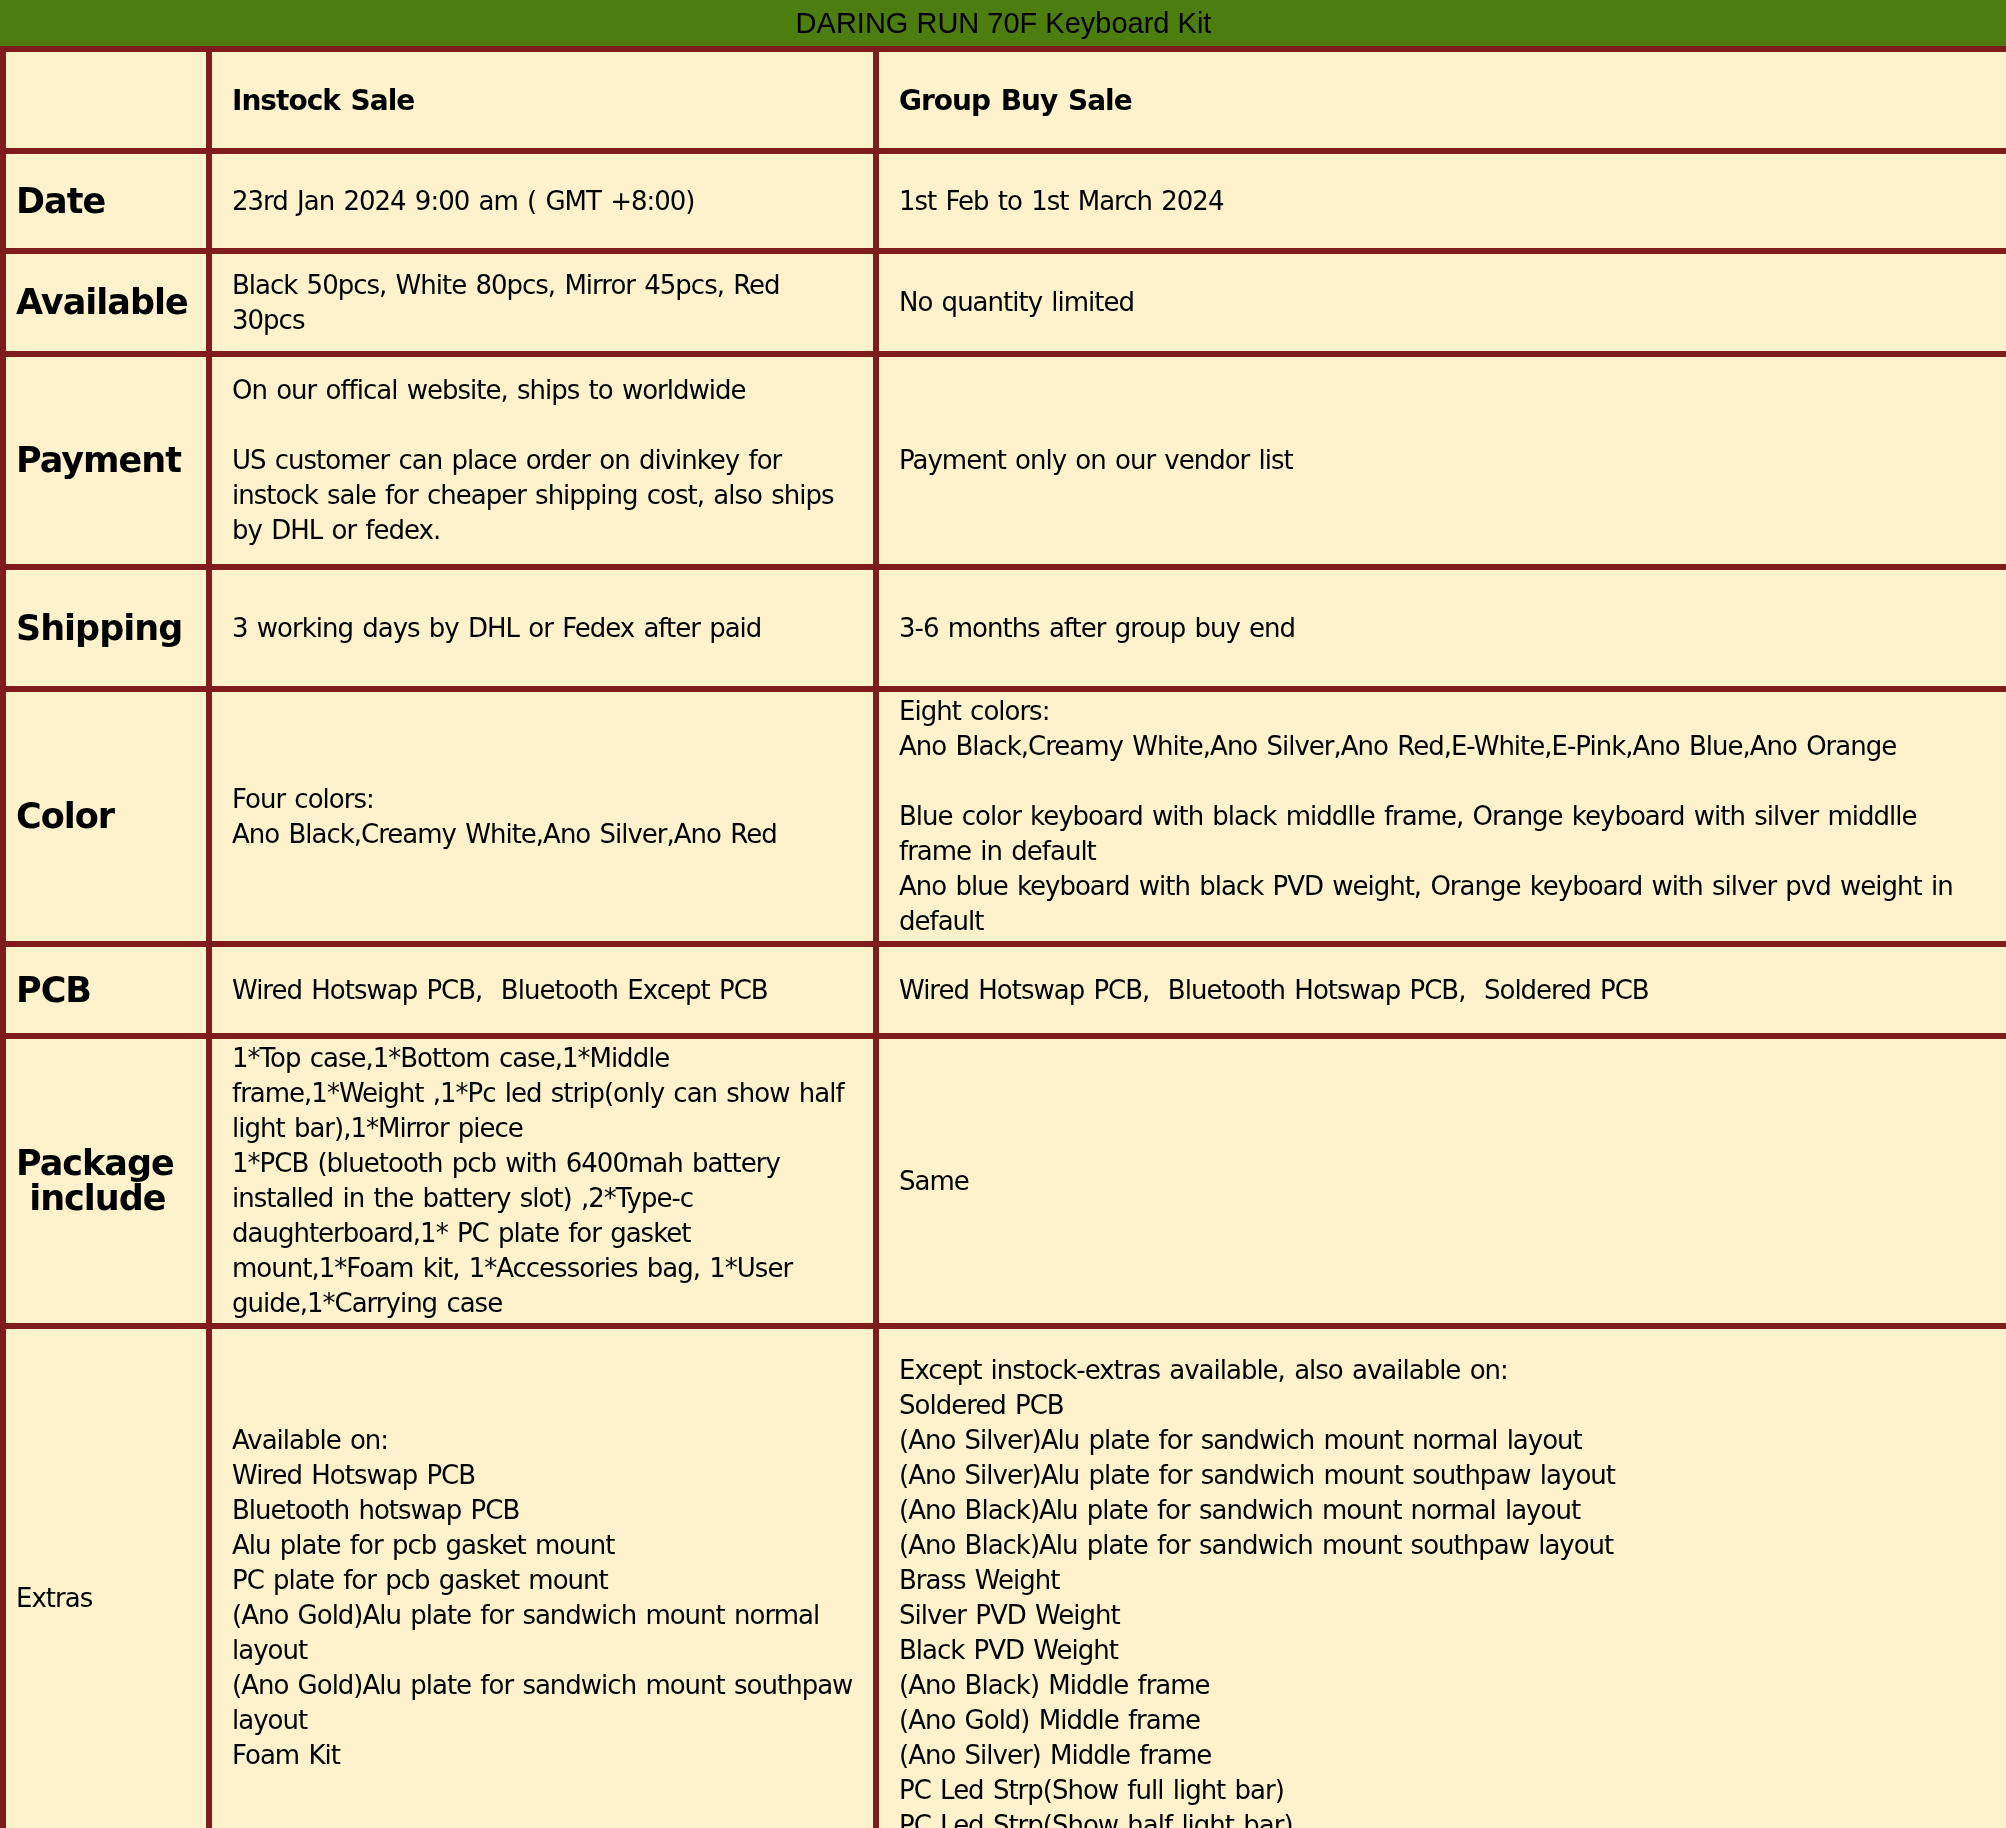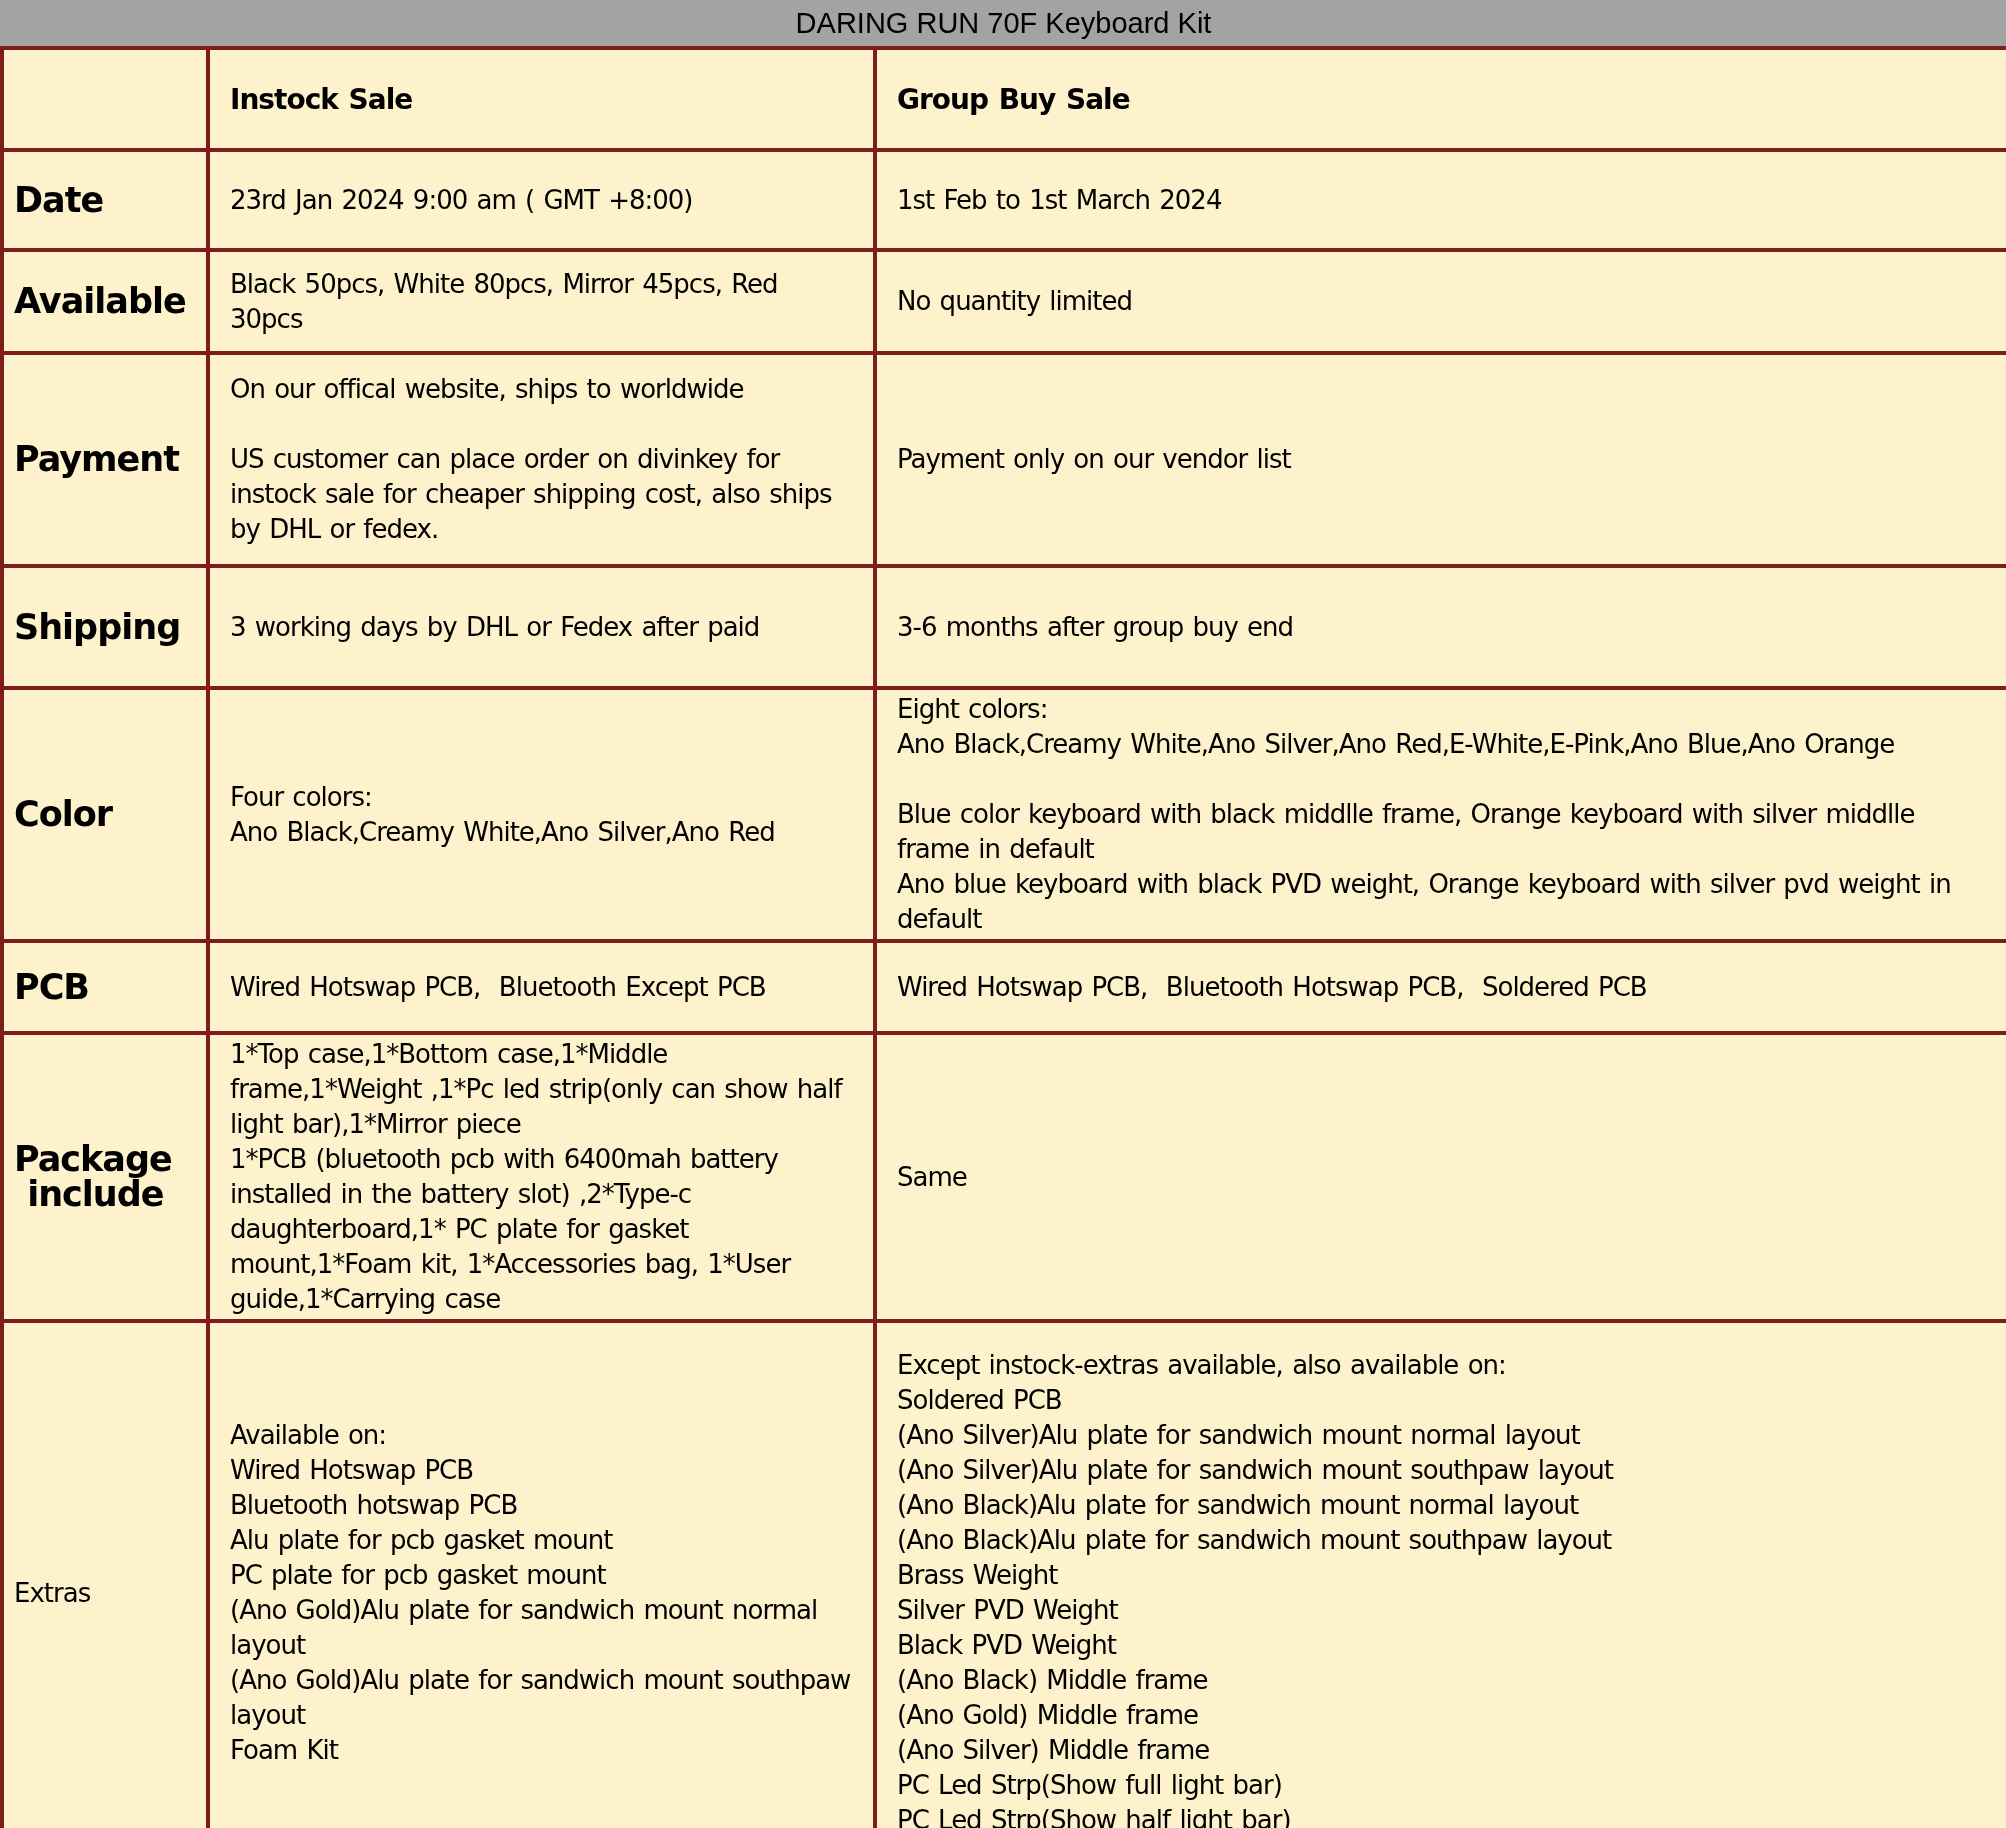--- a/index.html
+++ b/index.html
@@ -9,40 +9,40 @@
   }
   body {
     width: 2007px;
     height: 1829px;
     position: relative;
     color: #000;
   }
   .title-bar {
     width: 2007px;
     height: 46px;
-    background: #a3a3a3;
+    background: #4d7c0f;
     display: flex;
     align-items: center;
     justify-content: center;
     font-family: "Liberation Sans", sans-serif;
     font-size: 29px;
     color: #000000;
   }
   table.spec {
     width: 2007px;
     table-layout: fixed;
     border-collapse: collapse;
     background: #fdf2cc;
     border: 3px solid #000;
   }
   col.c-label   { width: 206px; }
   col.c-instock { width: 667px; }
   col.c-group   { width: 1134px; }
   td {
-    border: 4px solid #7f1d1d;
+    border: 6px solid #7f1d1d;
     vertical-align: middle;
     padding: 2px 20px;
     font-family: "DejaVu Sans", sans-serif;
     font-size: 26px;
     line-height: 35px;
     letter-spacing: -1px;
     word-spacing: 2px;
     white-space: pre-wrap;
     overflow: hidden;
   }

